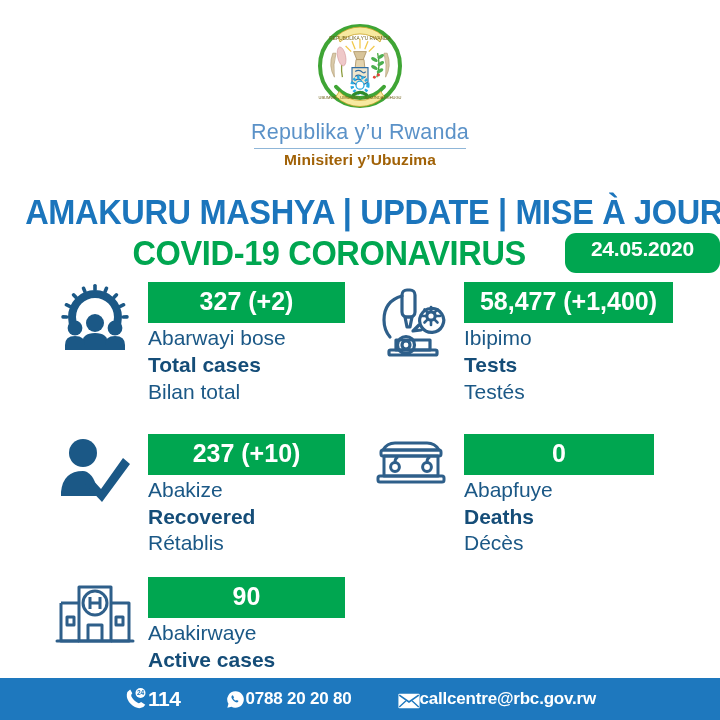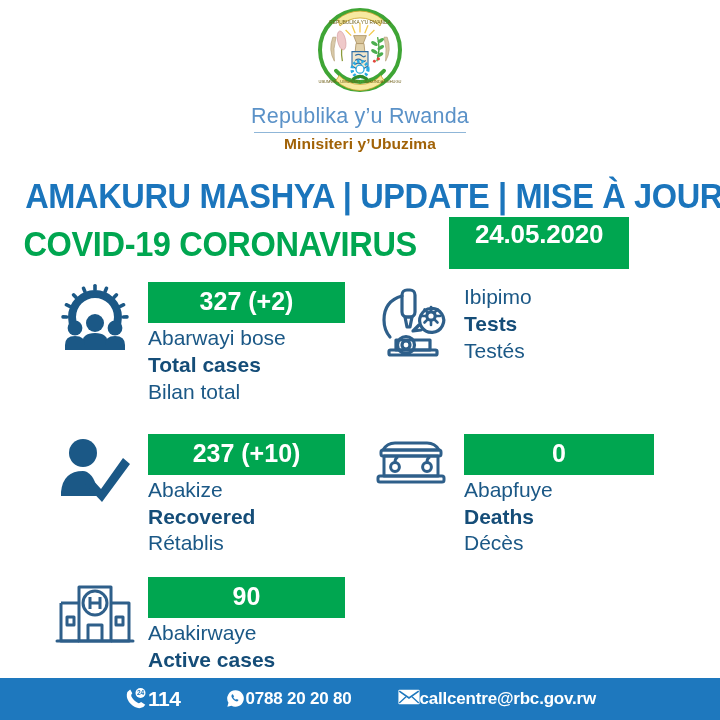--- a/index.html
+++ b/index.html
@@ -15,21 +15,21 @@
 
   #page {
     position: relative;
     width: 720px;
     height: 720px;
     background: #ffffff;
   }
 
   
   .header {
-    padding-top: 2px;
+    padding-top: 18px;
     display: flex;
     flex-direction: column;
     align-items: center;
   }
 
   .emblem {
     width: 96px;
     height: 96px;
     display: block;
   }
@@ -70,49 +70,50 @@
     letter-spacing: -0.4px;
     transform: scaleX(.93);
     white-space: nowrap;
     line-height: 1.12;
     font-stretch: condensed;
   }
 
   .title-line2-wrap {
     margin-top: 2px;
     display: flex;
-    justify-content: flex-start;
+    justify-content: flex-end;
     align-items: stretch;
-    gap: 0;
+    gap: 7px;
     padding-left: 8px;
   }
 
   .title-line2 {
     font-size: 35px;
     font-weight: bold;
     color: #00a650;
     letter-spacing: -0.4px;
     transform: scaleX(.93);
     white-space: nowrap;
     line-height: 1.12;
     padding-right: 18px;
     align-self: center;
   }
 
   .date-chip {
     background: #00a650;
     color: #ffffff;
-    font-size: 26px;
+    font-size: 21px;
     font-weight: bold;
     letter-spacing: -0.2px;
-    padding: 4px 26px 22px 26px;
+    padding: 4px 26px 14px 26px;
     display: flex;
     align-items: center;
     line-height: 1;
     white-space: nowrap;
+    border-radius: 11px;
   }
 
   
   .stats {
     position: absolute;
     top: 282px;
     left: 0;
     width: 720px;
   }
 
@@ -201,21 +202,21 @@
     height: 42px;
     background: #1e78be;
     display: flex;
     align-items: center;
     justify-content: center;
     gap: 46px;
   }
 
   .footer-item {
     display: flex;
-    align-items: flex-start;
+    align-items: flex-end;
     color: #ffffff;
     font-size: 17px;
     font-weight: bold;
     letter-spacing: -0.2px;
     white-space: nowrap;
   }
 
   .footer-item svg { display: block; }
 
   .f-114 { font-size: 21px; letter-spacing: -0.5px; }
@@ -355,20 +356,21 @@
                 <line x1="50" y1="34" x2="54" y2="34"></line>
                 <line x1="64" y1="34" x2="68" y2="34"></line>
                 <line x1="52.5" y1="27.5" x2="55.4" y2="30.4"></line>
                 <line x1="62.6" y1="37.6" x2="65.5" y2="40.5"></line>
                 <line x1="65.5" y1="27.5" x2="62.6" y2="30.4"></line>
                 <line x1="55.4" y1="37.6" x2="52.5" y2="40.5"></line>
               </g>
             </svg>
           </div>
           <div class="stat-body">
+            <div class="value-chip">58,477 (+1,400)</div>
             <div class="label-rw">Ibipimo</div>
             <div class="label-en">Tests</div>
             <div class="label-fr">Testés</div>
           </div>
         </div>
       </div>
     </div>
 
     <div class="stat-row row2">
 

